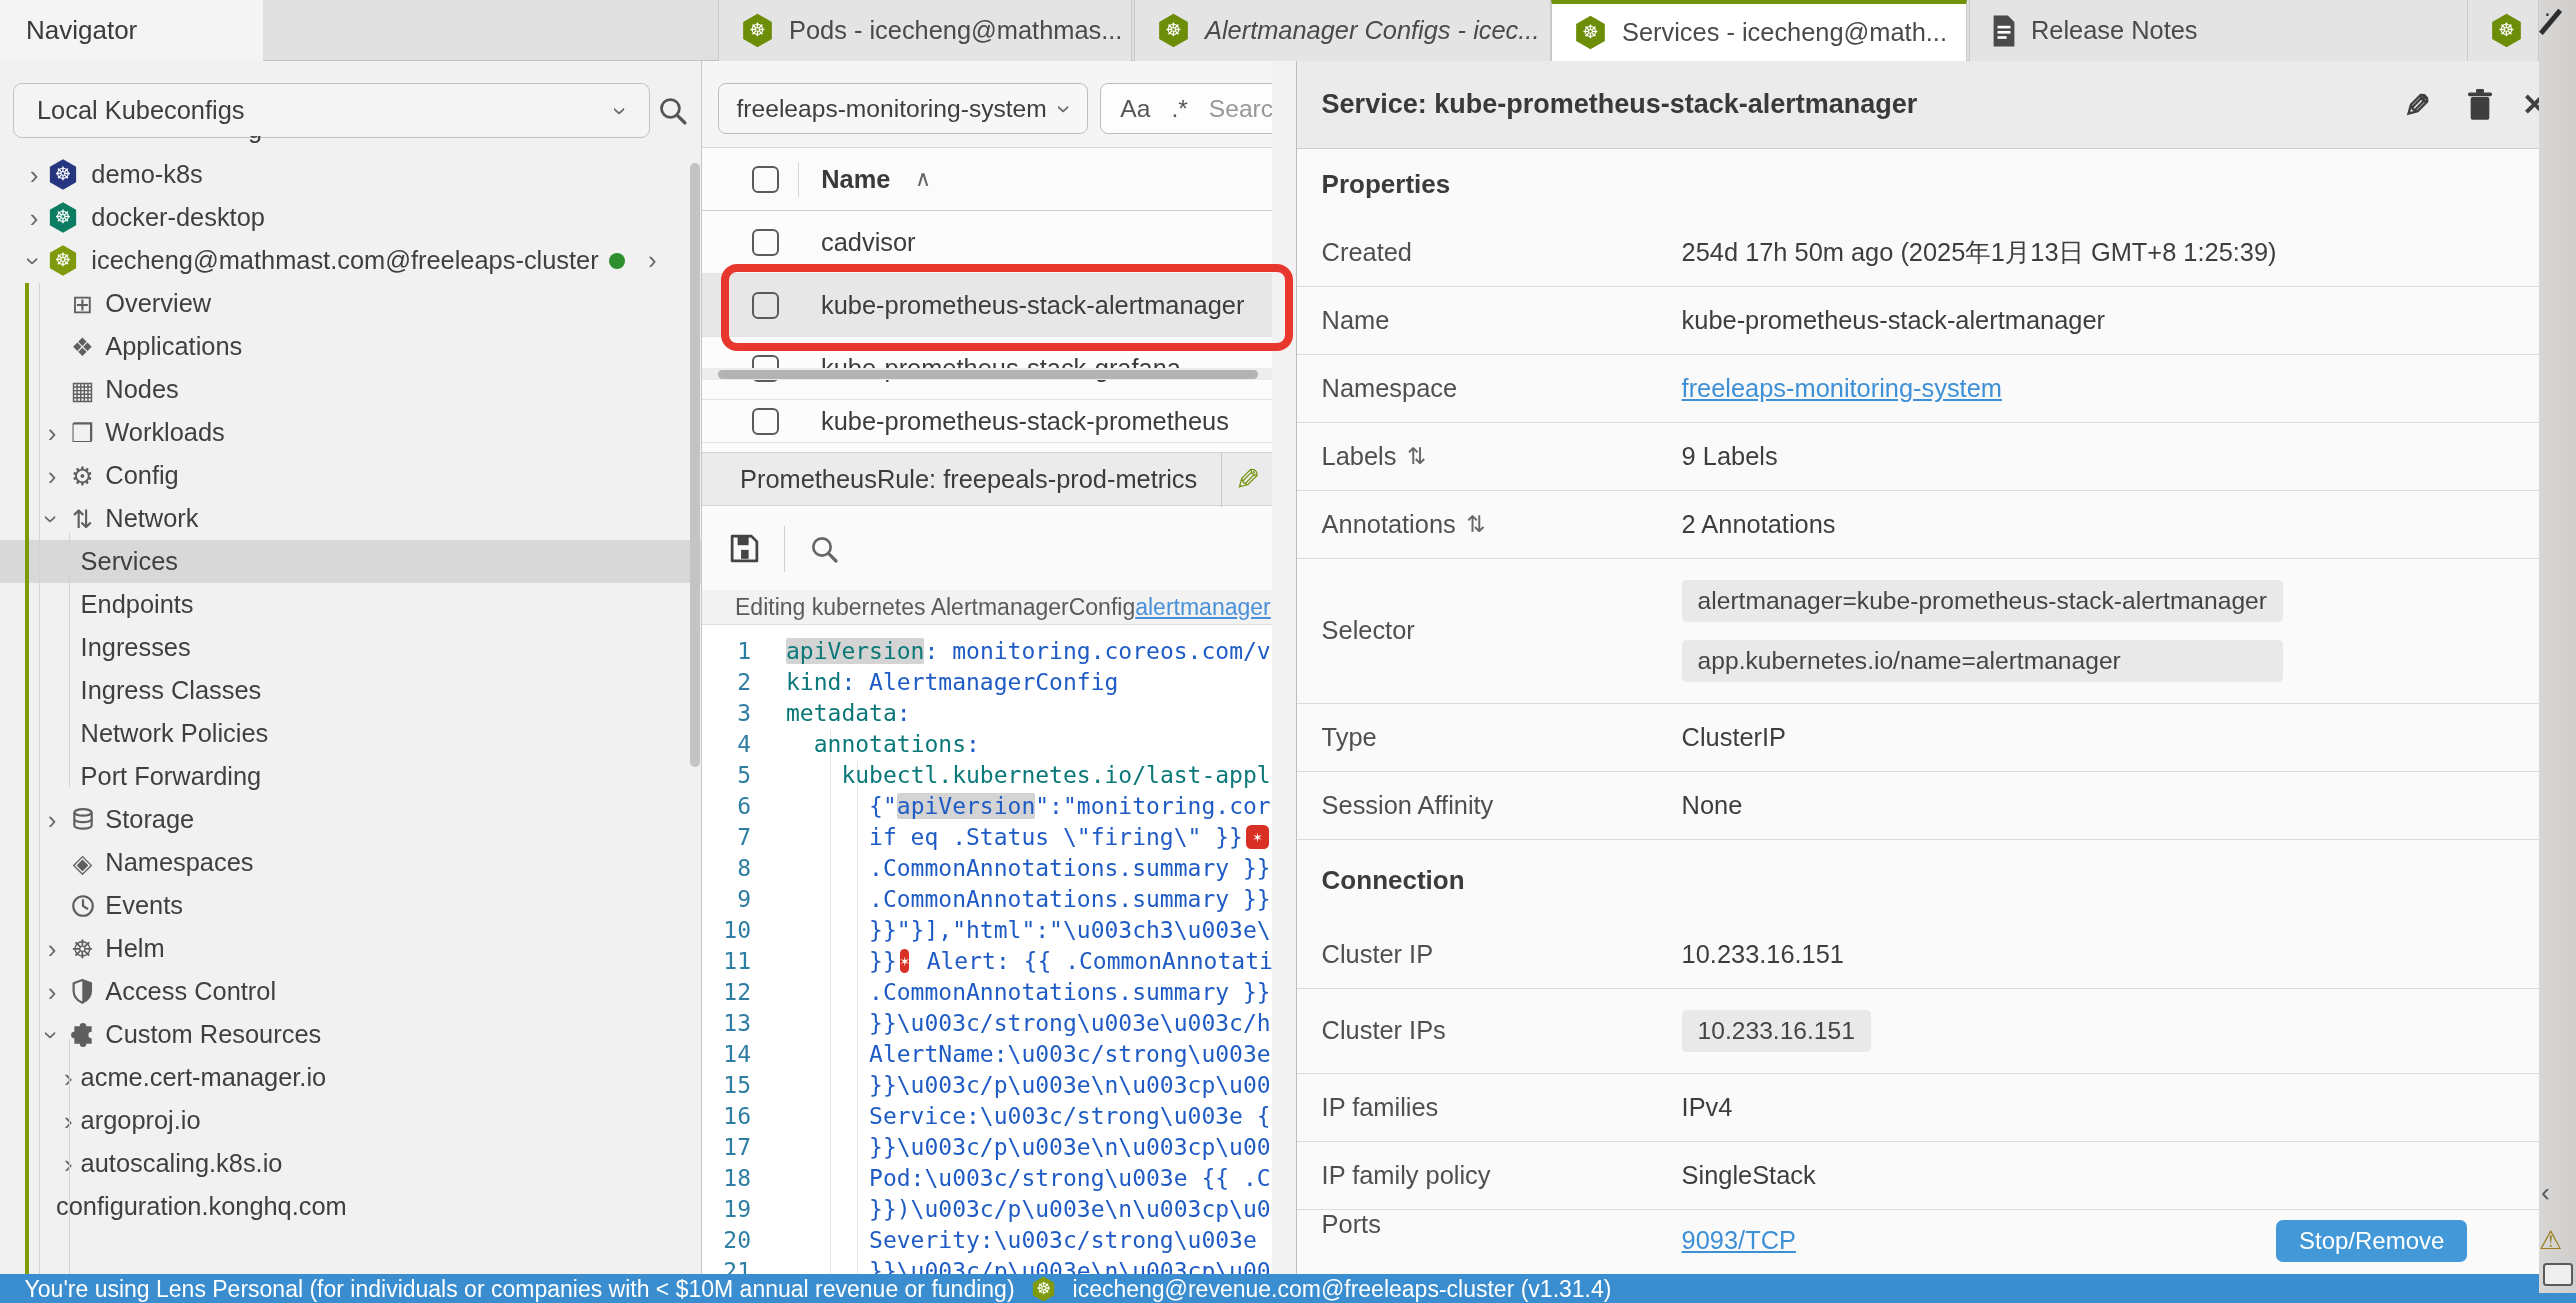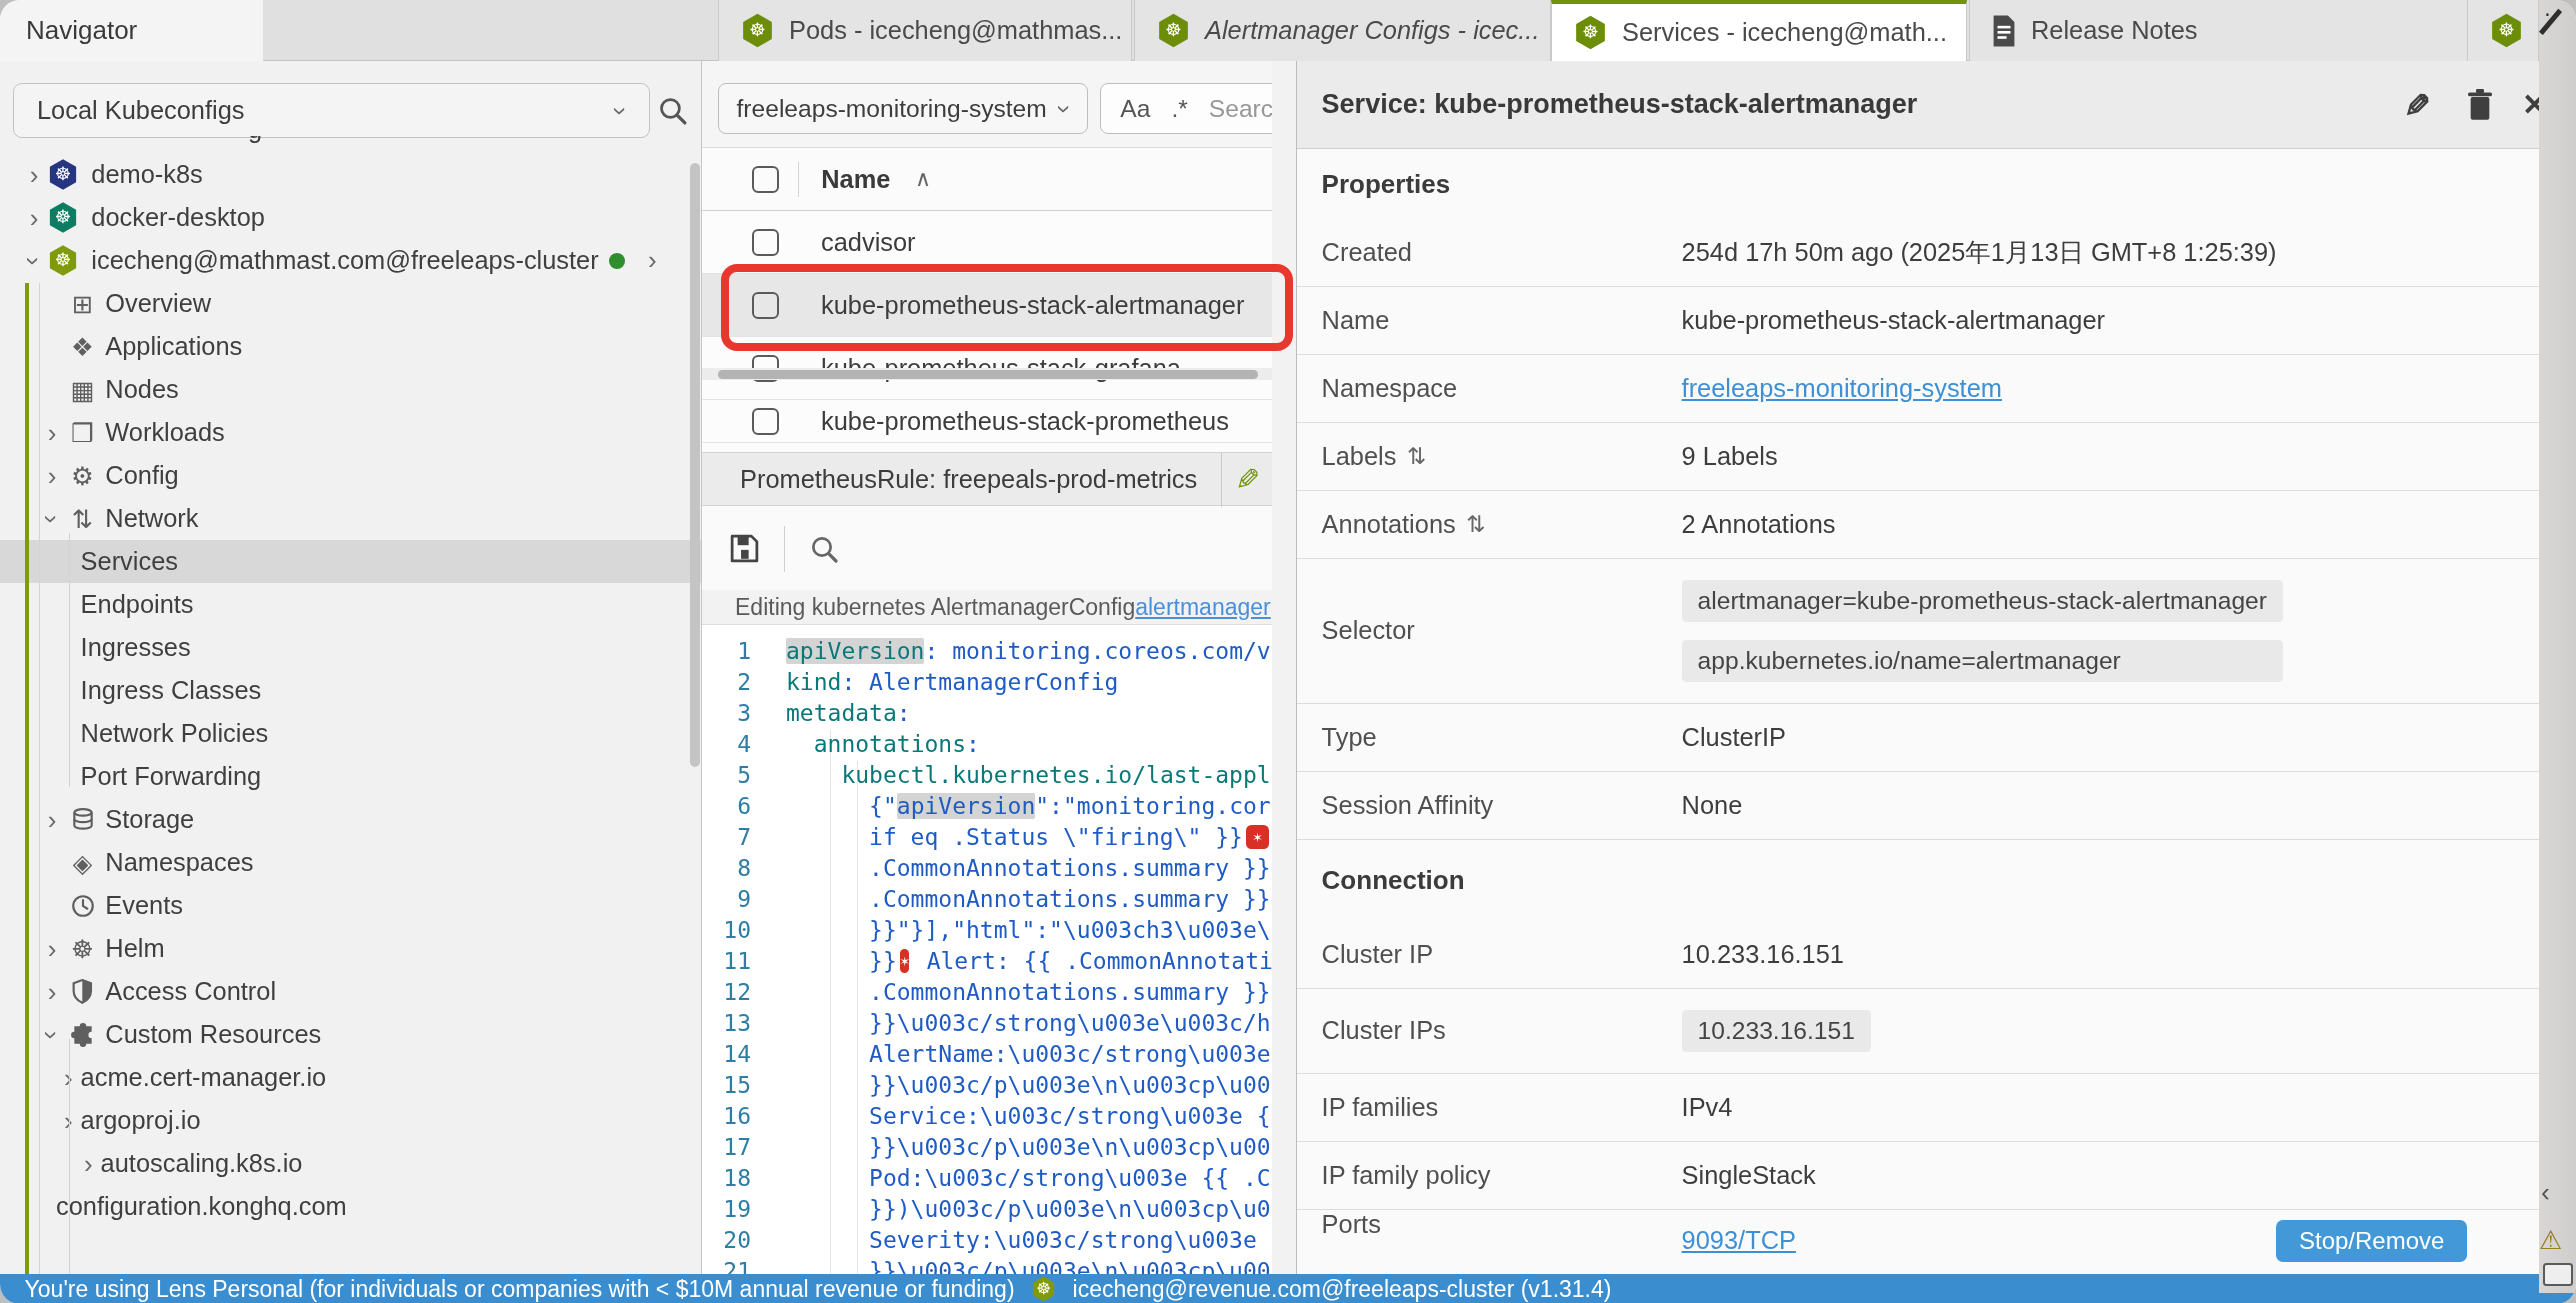--- a/index.html
+++ b/index.html
@@ -1,18 +1,18 @@
 <!DOCTYPE html>
 <html style="font-size:14px"><head>
 <meta charset="utf-8">
 <style>
   html,body{margin:0;padding:0;background:#bfbfbf;}
   *{box-sizing:border-box;}
   #app{position:relative;width:2576px;height:1304px;overflow:hidden;
-       font-family:"Liberation Sans",sans-serif;color:#3c3c3c;background:#f2f2f2;border-radius:20px;}
+       font-family:"Liberation Sans",sans-serif;color:#3c3c3c;background:#f2f2f2;}
   .abs{position:absolute;}
 
   
   #tabbar{left:0;top:0;width:2539px;height:61px;background:#e0e0e0;border-bottom:0.9px solid #c3c3c3;}
   #navblock{left:0;top:0;width:263px;height:61px;background:#f4f4f4;display:flex;align-items:center;padding-left:26px;
             font-size:26px;color:#3a3a3a;}
   .tab{position:absolute;top:0;height:61px;display:flex;align-items:center;gap:14px;padding:0 21px;
        border-left:0.9px solid #c9c9c9;border-right:0.9px solid #c9c9c9;background:#e4e4e4;font-size:25.4px;color:#4a4a4a;white-space:nowrap;overflow:hidden;}
   .tab.active{background:#ffffff;border-top:4.4px solid #71930b;}
   .kube{display:inline-flex;align-items:center;justify-content:center;color:#fff;flex:0 0 auto;
@@ -342,21 +342,21 @@
             <span class="chev">›</span>
           </span>
           <span>acme.cert-manager.io</span>
         </div>
         <div class="trow" style="padding-left: 56px;">
           <span class="slot" style="width: 24.6px;">
             <span class="chev">›</span>
           </span>
           <span>argoproj.io</span>
         </div>
-        <div class="trow" style="padding-left: 76px;">
+        <div class="trow" style="padding-left: 56px;">
           <span class="slot" style="width: 24.6px;">
             <span class="chev">›</span>
           </span>
           <span>autoscaling.k8s.io</span>
         </div>
         <div class="trow" style="padding-left: 56px;">
           <span>configuration.konghq.com</span>
         </div>
       </div>
     <div class="guide" id="guide-accent" style="top:222px;height:991px;"></div>

